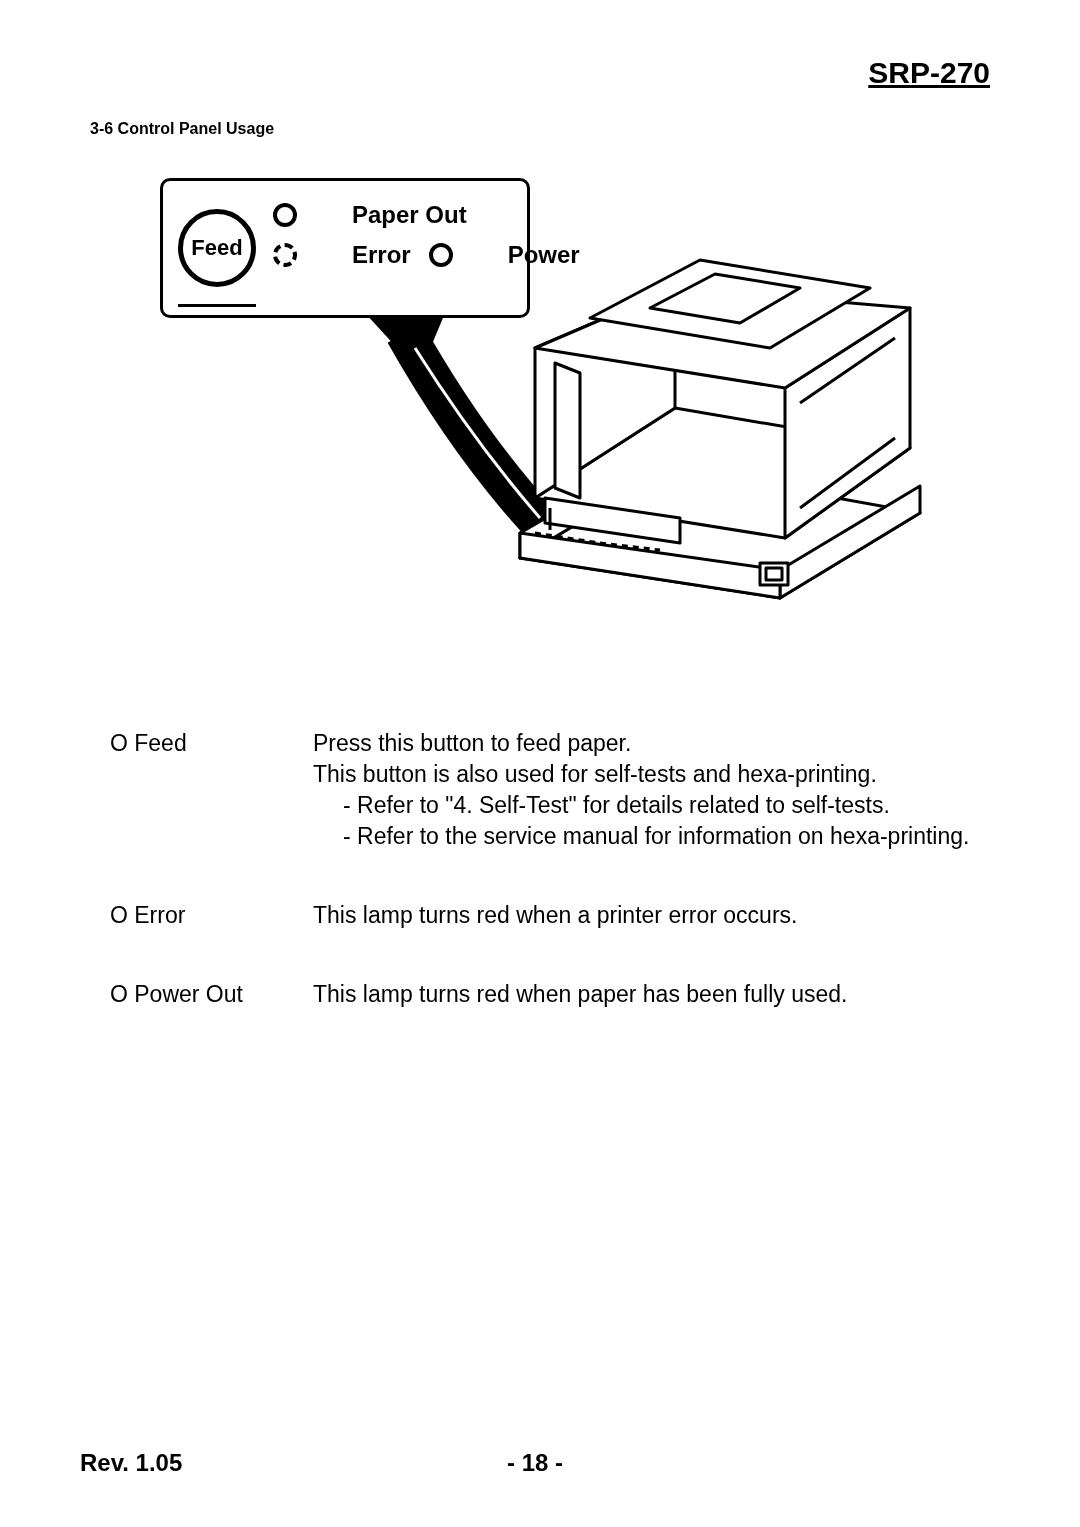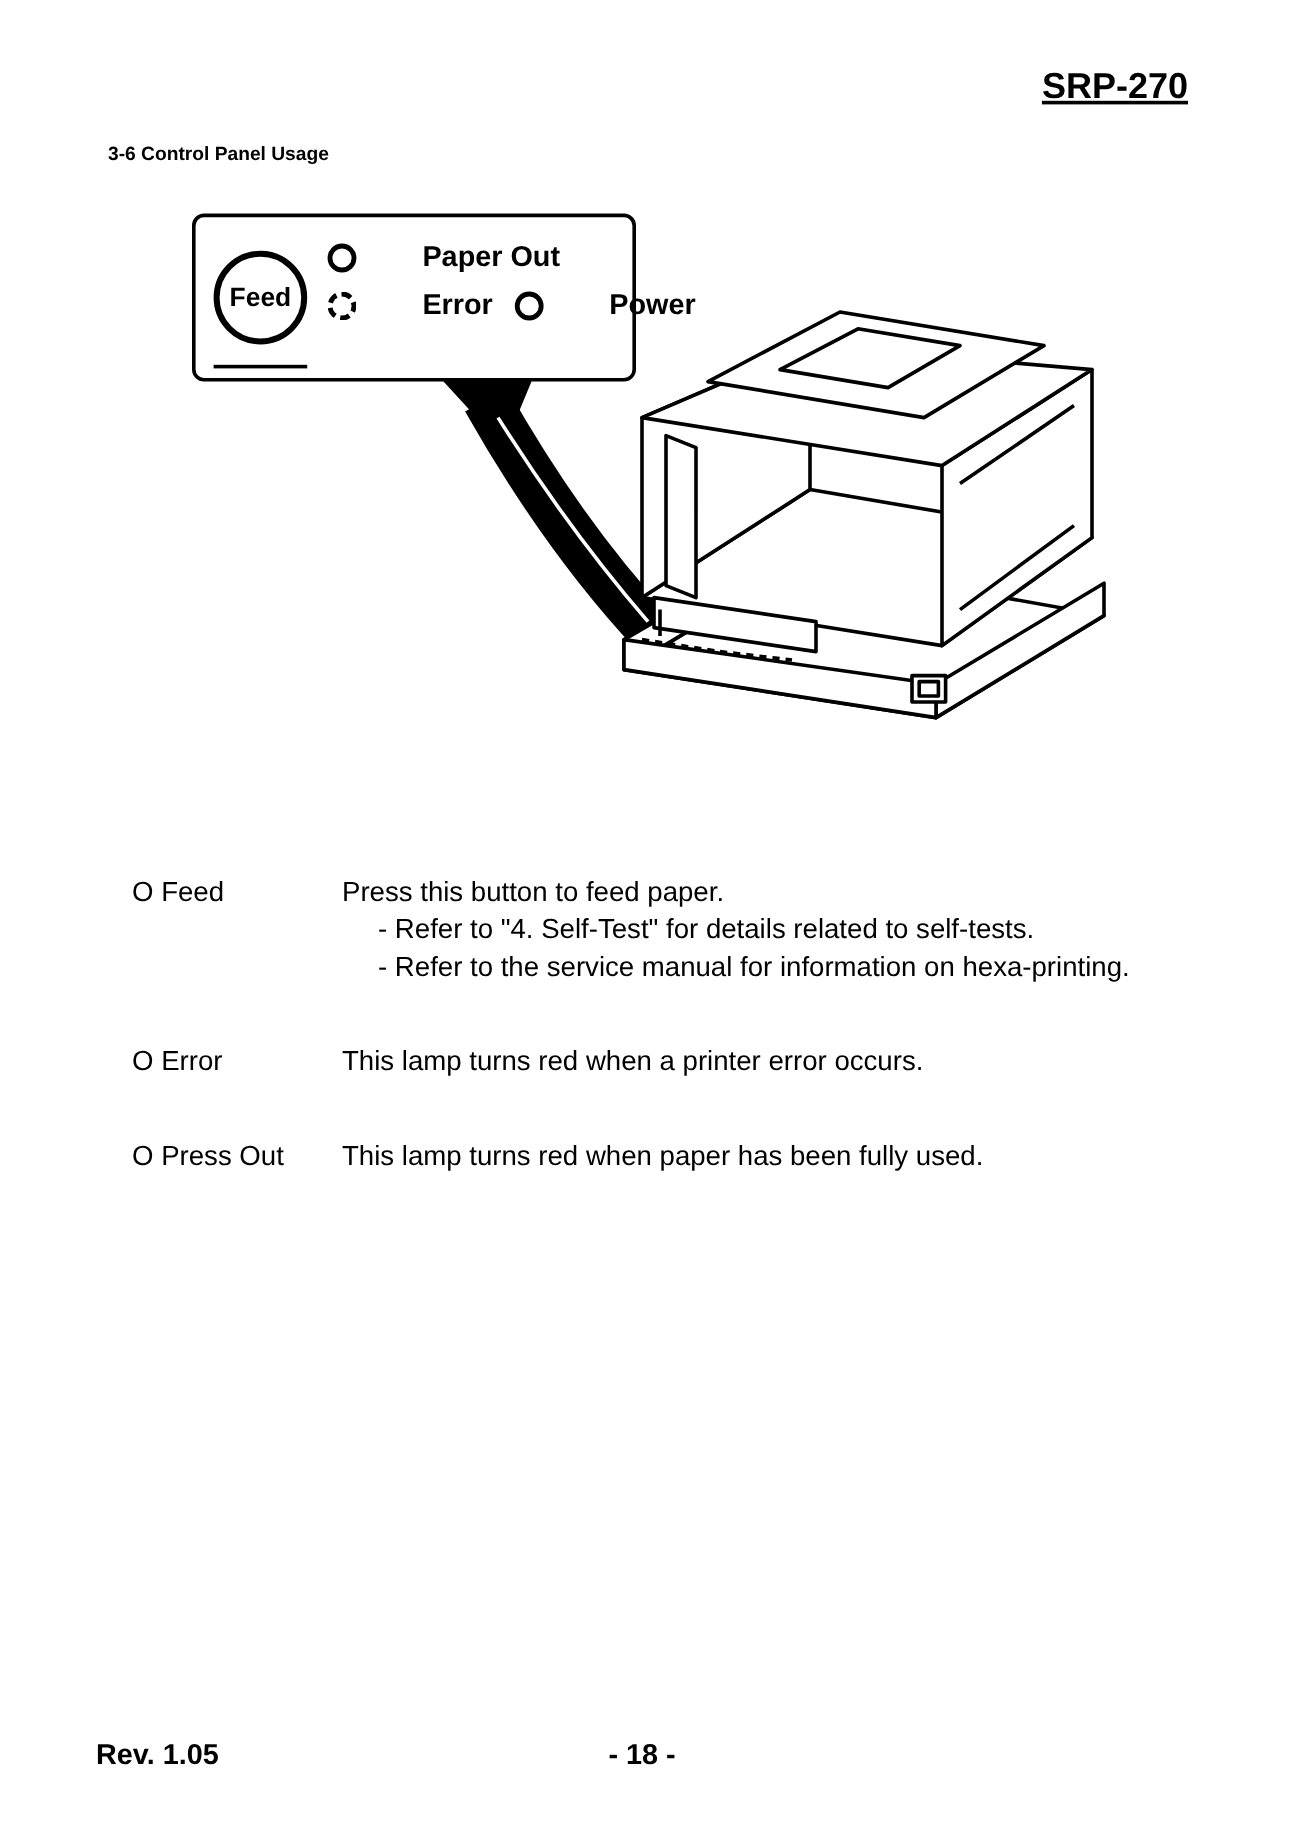--- a/index.html
+++ b/index.html
@@ -111,20 +111,21 @@
     }
 
     .description-table {
       margin-left: 20px;
     }
     .desc-row {
       display: flex;
       margin-bottom: 48px;
       font-size: 23px;
       line-height: 1.35;
+      gap: 28px;
     }
     .desc-label {
       width: 175px;
       flex-shrink: 0;
     }
     .desc-body p { margin:0; }
     .desc-body .indent { padding-left: 30px; }
 
     .footer {
       position: absolute;
@@ -202,35 +203,36 @@
         <line x1="250" y1="345" x2="310" y2="352" stroke-dasharray="6 5"></line>
       </g>
     </svg>
   </div>
 
   <div class="description-table">
     <div class="desc-row">
       <div class="desc-label">O Feed</div>
       <div class="desc-body">
         <p>Press this button to feed paper.</p>
+        <p>This button is also used for self-tests and hexa-printing.</p>
         <p class="indent">- Refer to "4. Self-Test" for details related to self-tests.</p>
         <p class="indent">- Refer to the service manual for information on hexa-printing.</p>
       </div>
     </div>
 
 
     <div class="desc-row">
       <div class="desc-label">O Error</div>
       <div class="desc-body">
         <p>This lamp turns red when a printer error occurs.</p>
       </div>
     </div>
 
     <div class="desc-row">
-      <div class="desc-label">O Press Out</div>
+      <div class="desc-label">O Power Out</div>
       <div class="desc-body">
         <p>This lamp turns red when paper has been fully used.</p>
       </div>
     </div>
   </div>
 
   <div class="footer">
     <span>Rev. 1.05</span>
     <span class="page-num">- 18 -</span>
     <span></span>

